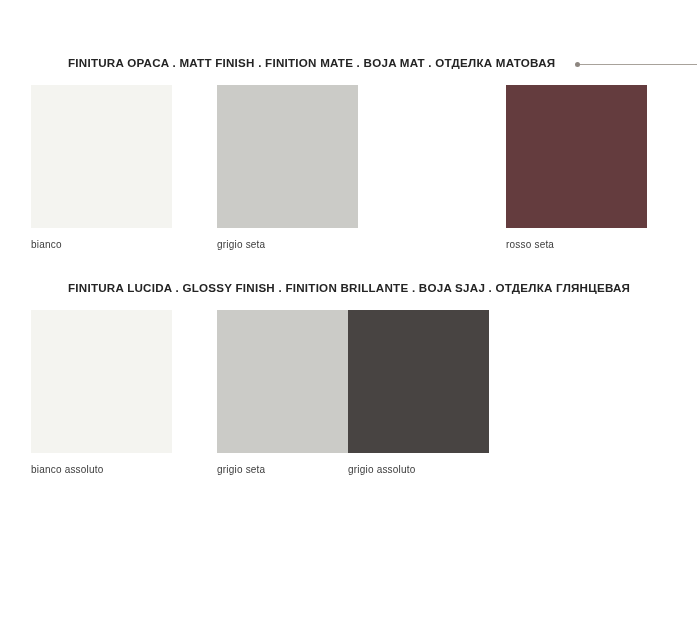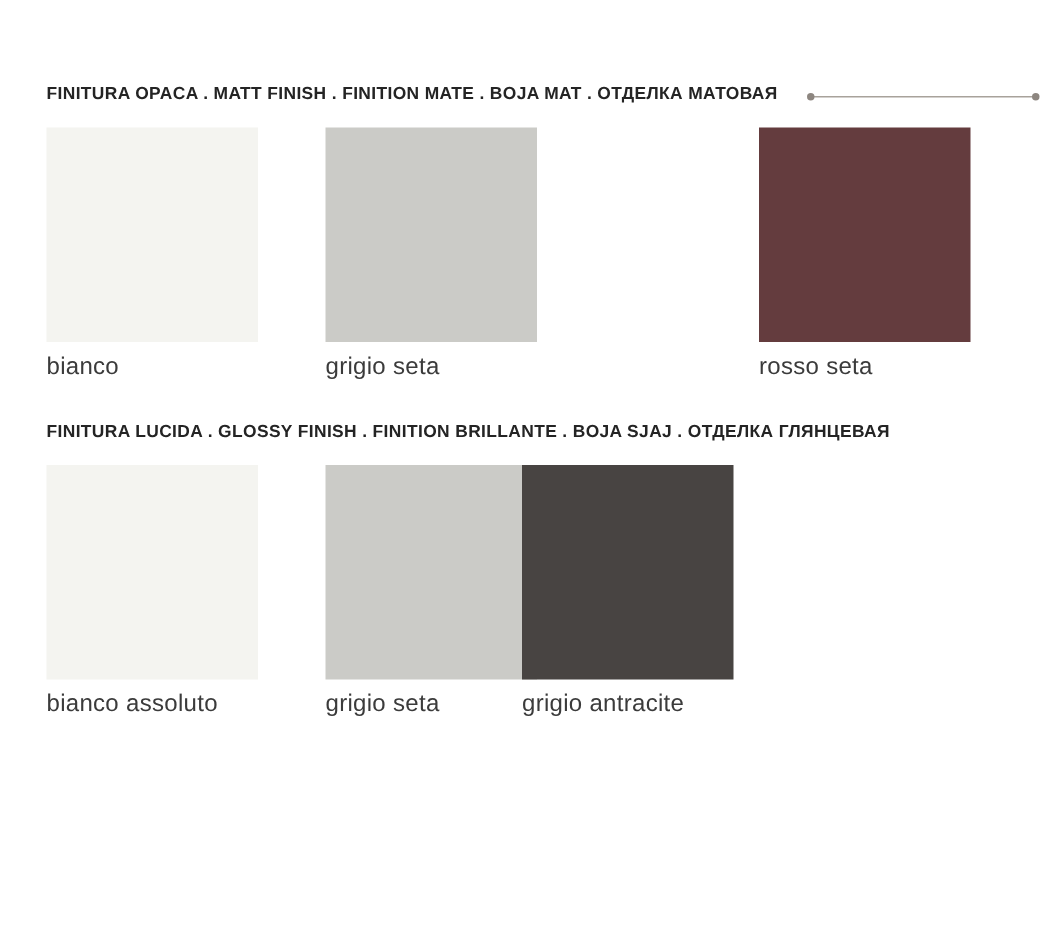--- a/index.html
+++ b/index.html
@@ -30,20 +30,21 @@
     left: 31px;
     width: 635px;
   }
   #section-matt  { top: 56px; }
   #section-gloss { top: 281px; }
 
   
   .section-head {
     position: relative;
     height: 18px;
+    margin-left: 37px;
   }
   .section-title {
     position: absolute;
     left: 0;
     top: 0;
     font-size: 11.6px;
     letter-spacing: 0.25px;
     color: #242424;
     font-weight: 600;
     white-space: nowrap;
@@ -95,21 +96,21 @@
   .swatch-item.c2 { left: 317px; }
   .swatch-item.c3 { left: 475px; }
 
   .swatch-chip {
     width: 141px;
     height: 143px;
     display: block;
   }
   .swatch-label {
     margin-top: 11px;
-    font-size: 16px;
+    font-size: 10px;
     color: #3b3b3b;
     letter-spacing: 0.2px;
     line-height: 12px;
     white-space: nowrap;
   }
 </style>
 </head>
 <body style="background: rgb(255, 255, 255);">
 
 <div class="page">
@@ -160,19 +161,19 @@
         <div class="swatch-label">bianco assoluto</div>
       </div>
 
       <div class="swatch-item c1">
         <div class="swatch-chip" style="background-color: rgb(203, 203, 199);"></div>
         <div class="swatch-label">grigio seta</div>
       </div>
 
       <div class="swatch-item c2">
         <div class="swatch-chip" style="background-color: rgb(72, 68, 66);"></div>
-        <div class="swatch-label">grigio antracite</div>
+        <div class="swatch-label">grigio assoluto</div>
       </div>
 
     </div>
   </div>
 
 </div>
 
 </body></html>

